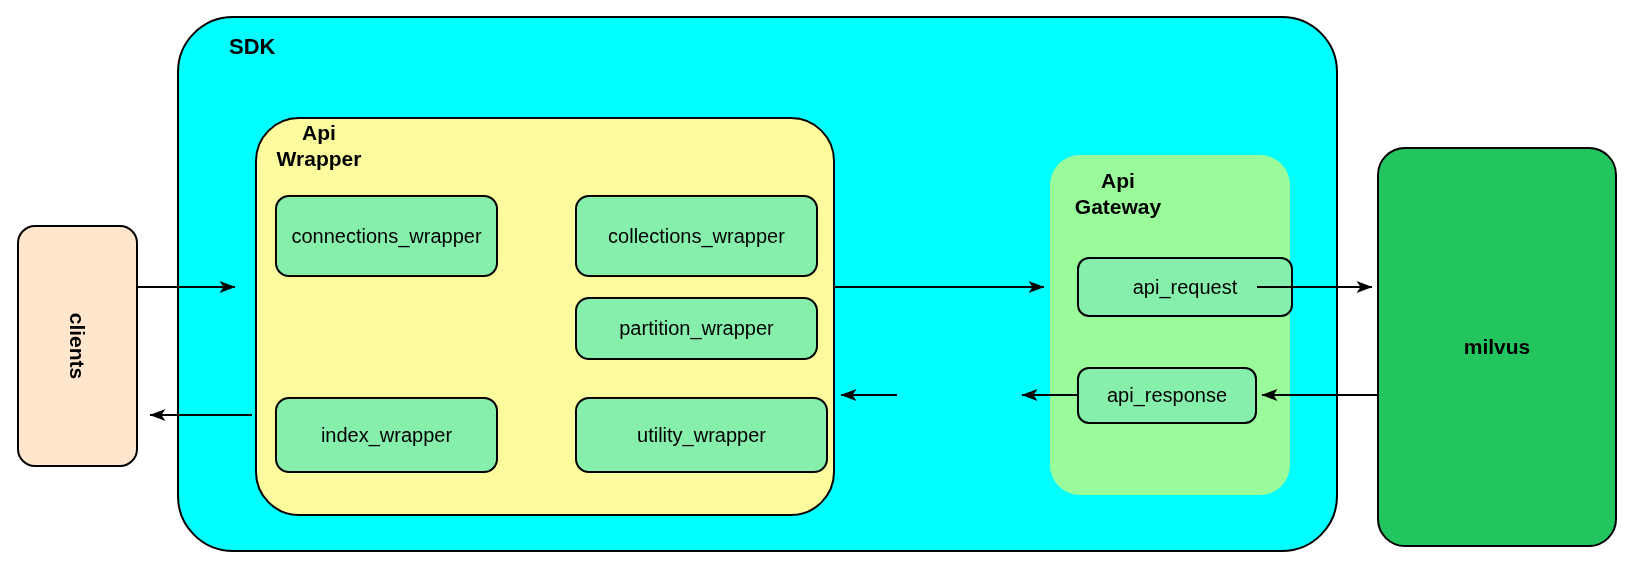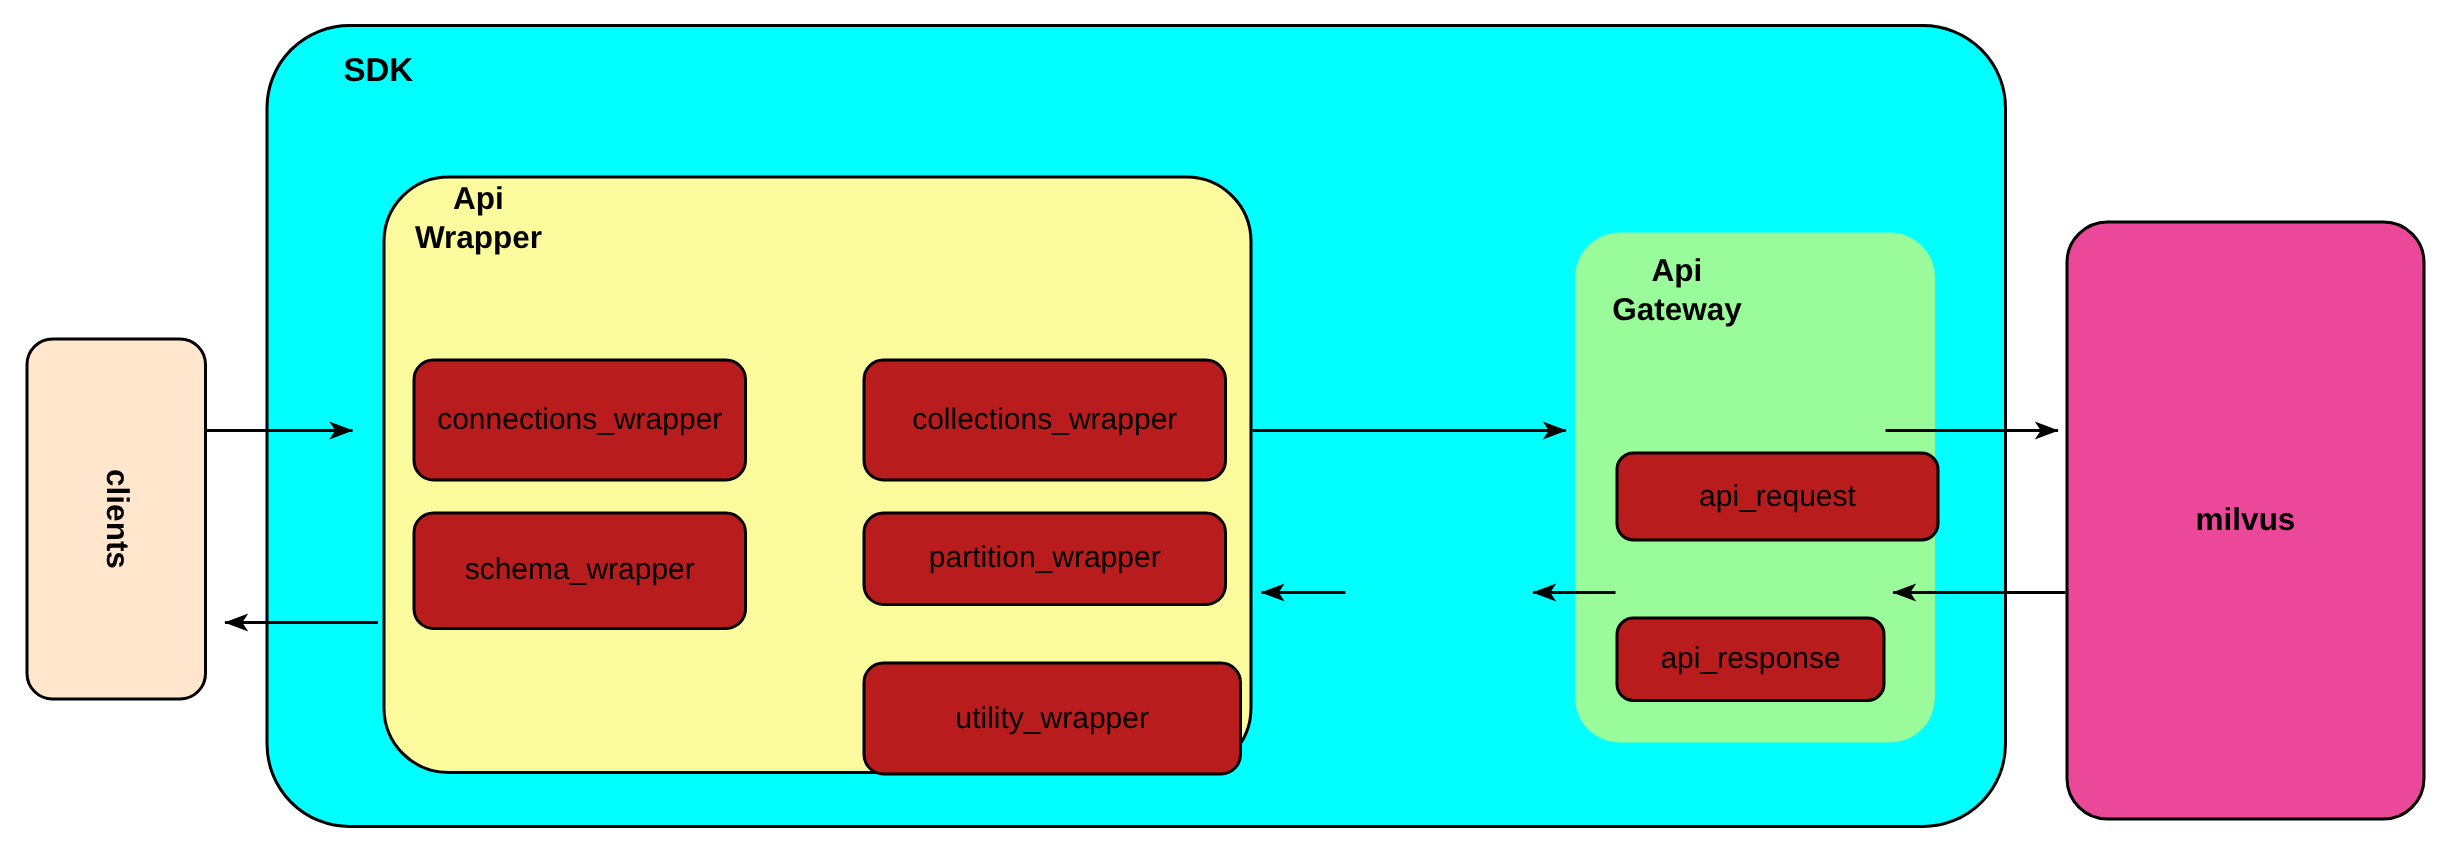--- a/index.html
+++ b/index.html
@@ -50,29 +50,29 @@
     background: #ffe6cc; border: 2px solid #000; border-radius: 18px;
     display: flex; align-items: center; justify-content: center;
   }
   .clients-label {
     transform: rotate(90deg);
     font-weight: bold; font-size: 21px; white-space: nowrap;
   }
 
   .milvus {
     left: 1377px; top: 147px; width: 240px; height: 400px;
-    background: #ec4899; border: 2px solid #000; border-radius: 28px;
+    background: #22c55e; border: 2px solid #000; border-radius: 28px;
     display: flex; align-items: center; justify-content: center;
     font-weight: bold; font-size: 21px;
   }
 
   .node {
-    background: #b91c1c; border: 2px solid #000; border-radius: 14px;
+    background: #86efac; border: 2px solid #000; border-radius: 14px;
     display: flex; align-items: center; justify-content: center;
-    font-size: 20px; text-align: center; margin-top: 44px;
+    font-size: 20px; text-align: center;
   }
 
   .arrows-layer { position: absolute; left: 0; top: 0; pointer-events: none; }
 </style>
 </head>
 <body>
 
 <div class="canvas">
 
   <div class="abs container-box sdk"></div>
@@ -93,25 +93,25 @@
   <div class="abs milvus">
     <span>milvus</span>
   </div>
 
   <div class="abs node" style="left:275px; top:195px; width:223px; height:82px;">
     <span>connections_wrapper</span>
   </div>
   <div class="abs node" style="left:575px; top:195px; width:243px; height:82px;">
     <span>collections_wrapper</span>
   </div>
-  <div class="abs node" style="left:275px; top:297px; width:223px; height:79px;">
-    <span>schema_wrapper</span>
-  </div>
   <div class="abs node" style="left:575px; top:297px; width:243px; height:63px;">
     <span>partition_wrapper</span>
+  </div>
+  <div class="abs node" style="left:275px; top:397px; width:223px; height:76px;">
+    <span>index_wrapper</span>
   </div>
   <div class="abs node" style="left:575px; top:397px; width:253px; height:76px;">
     <span>utility_wrapper</span>
   </div>
 
 
   <div class="abs node" style="left:1077px; top:257px; width:216px; height:60px; border-radius:12px;">
     <span>api_request</span>
   </div>
   <div class="abs node" style="left:1077px; top:367px; width:180px; height:57px; border-radius:12px;">

